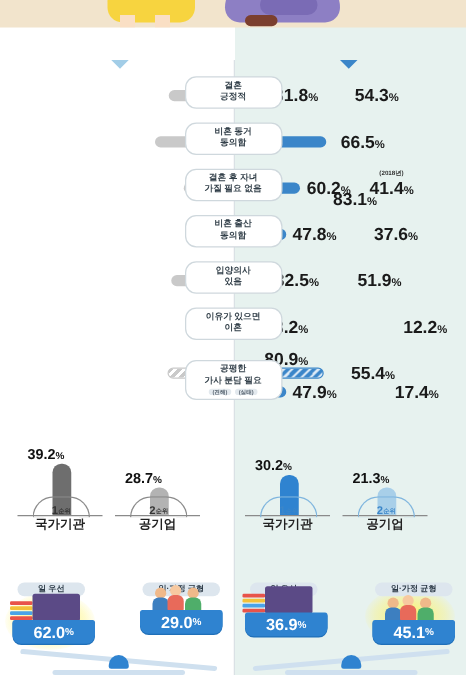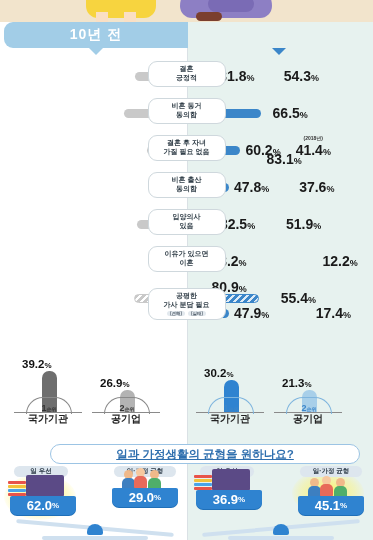--- a/index.html
+++ b/index.html
@@ -142,21 +142,20 @@
   <div class="topstrip">
     <div class="ill-girl"></div>
     <div class="ill-girl-leg1"></div>
     <div class="ill-girl-leg2"></div>
     <div class="ill-boy"></div>
     <div class="ill-boy-arm"></div>
     <div class="ill-boy-shoe"></div>
   </div>
 
 
-  <div class="hdr hdr-left">10년 전</div>
   <div class="hdr-tick tick-left"></div>
   <div class="hdr-tick tick-right"></div>
 
   <div class="divider"></div>
 
   <div class="rows" id="rows-host">
       <div class="row">
         <div class="bar bar-l" style="width: 49.956px; top: 14px;"></div>
         <div class="bar bar-r" style="width: 29.256px; top: 14px; background: rgb(168, 207, 233);"></div>
         <div class="pct pct-l" style="right: 53.956px; top: 10px;"><span>54.3</span><span class="u">%</span></div>
@@ -243,21 +242,21 @@
         <div class="jb-val" style="bottom: 56px; left: 8px; text-align: right;"><span>39.2</span><span class="u">%</span></div>
         <div class="jb-axis" style="width: 68px; left: 0px;"></div>
         <div class="jb-rank" style="left: 12px; border-color: rgb(138, 138, 138); color: rgb(51, 51, 51);">
           <span>1</span>
           <span class="sfx">순위</span>
         </div>
         <div class="jb-label" style="width: 68px;">국가기관</div>
       </div>
       <div class="jobgroup" style="left: 92px; width: 72px;">
         <div class="jb-bar" style="height: 22px; left: 28px; background: rgb(179, 179, 179);"></div>
-        <div class="jb-val" style="bottom: 37px; left: 8px;"><span>26.9</span><span class="u">%</span></div>
+        <div class="jb-val" style="bottom: 37px; left: 8px;"><span>28.7</span><span class="u">%</span></div>
         <div class="jb-axis" style="width: 68px; left: 0px;"></div>
         <div class="jb-rank" style="left: 12px; border-color: rgb(138, 138, 138); color: rgb(51, 51, 51);">
           <span>2</span>
           <span class="sfx">순위</span>
         </div>
         <div class="jb-label" style="width: 68px;">공기업</div>
       </div>
       <div class="jobgroup" style="left: 196px; width: 72px;">
         <div class="jb-bar" style="height: 32px; left: 28px; background: rgb(47, 131, 208);"></div>
         <div class="jb-val" style="bottom: 47px; left: 8px;"><span>30.2</span><span class="u">%</span></div>
@@ -273,21 +272,20 @@
         <div class="jb-val" style="bottom: 37px; left: 8px;"><span>21.3</span><span class="u">%</span></div>
         <div class="jb-axis" style="width: 68px; left: 0px;"></div>
         <div class="jb-rank" style="left: 12px; border-color: rgb(127, 181, 222); color: rgb(59, 134, 201);">
           <span>2</span>
           <span class="sfx">순위</span>
         </div>
         <div class="jb-label" style="width: 68px;">공기업</div>
       </div>
     </div>
 
-  <div class="sec-title" id="balance-title" style="top:444px;">일과 가정생활의 균형을 원하나요?</div>
   <div class="seesaw-wrap" id="seesaw-host" style="top:466px;">
       <div class="ss-group" style="left: 2px;">
         <div class="ss-glow" style="left: 2px; top: 8px;"></div>
         <div class="ss-tag" style="left: 12px;">일 우선</div>
         <div class="ss-tag" style="left: 112px; width: 62px;">일·가정 균형</div>
         <div class="ss-books" style="left: 6px; top: 15px;">
           <i style="background:#e8534a"></i>
           <i style="background:#f3c13a"></i>
           <i style="background:#4aa3e8"></i>
           <i style="background:#e8534a"></i>

